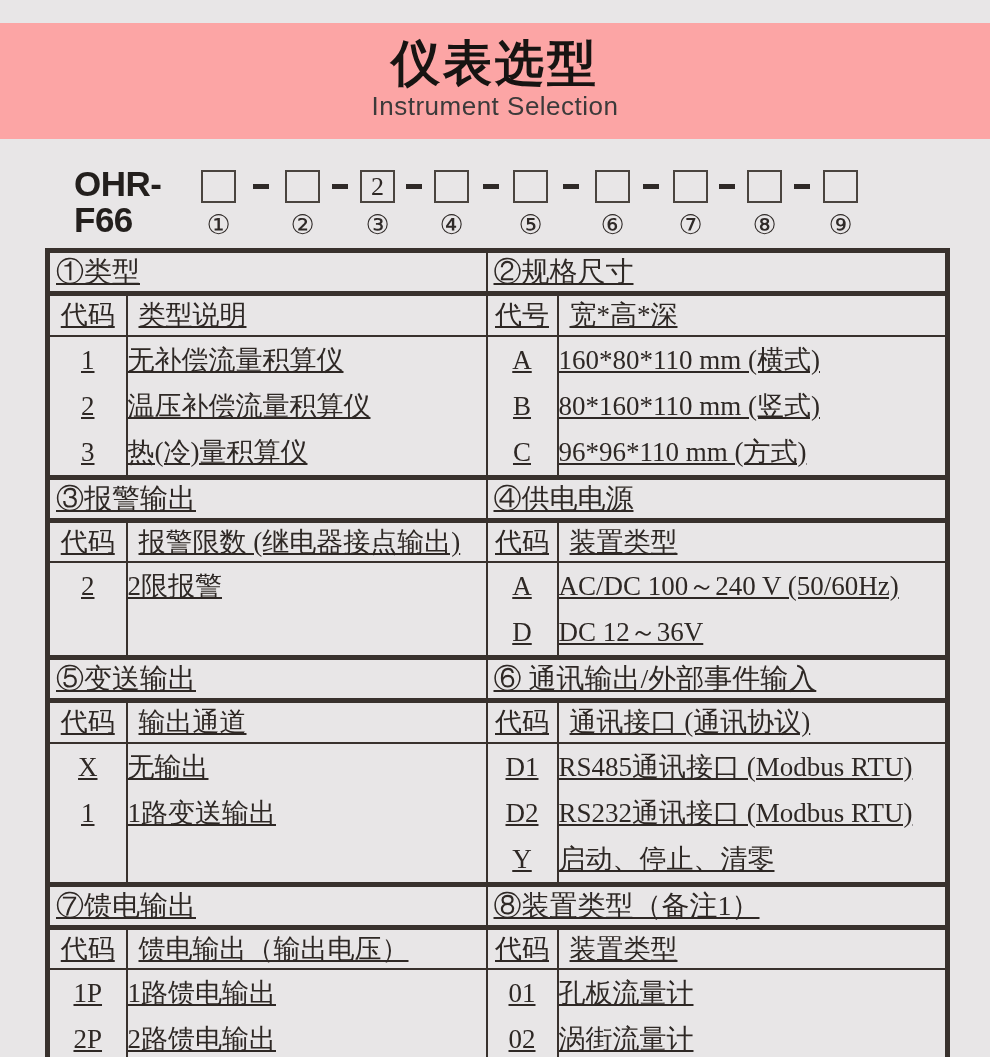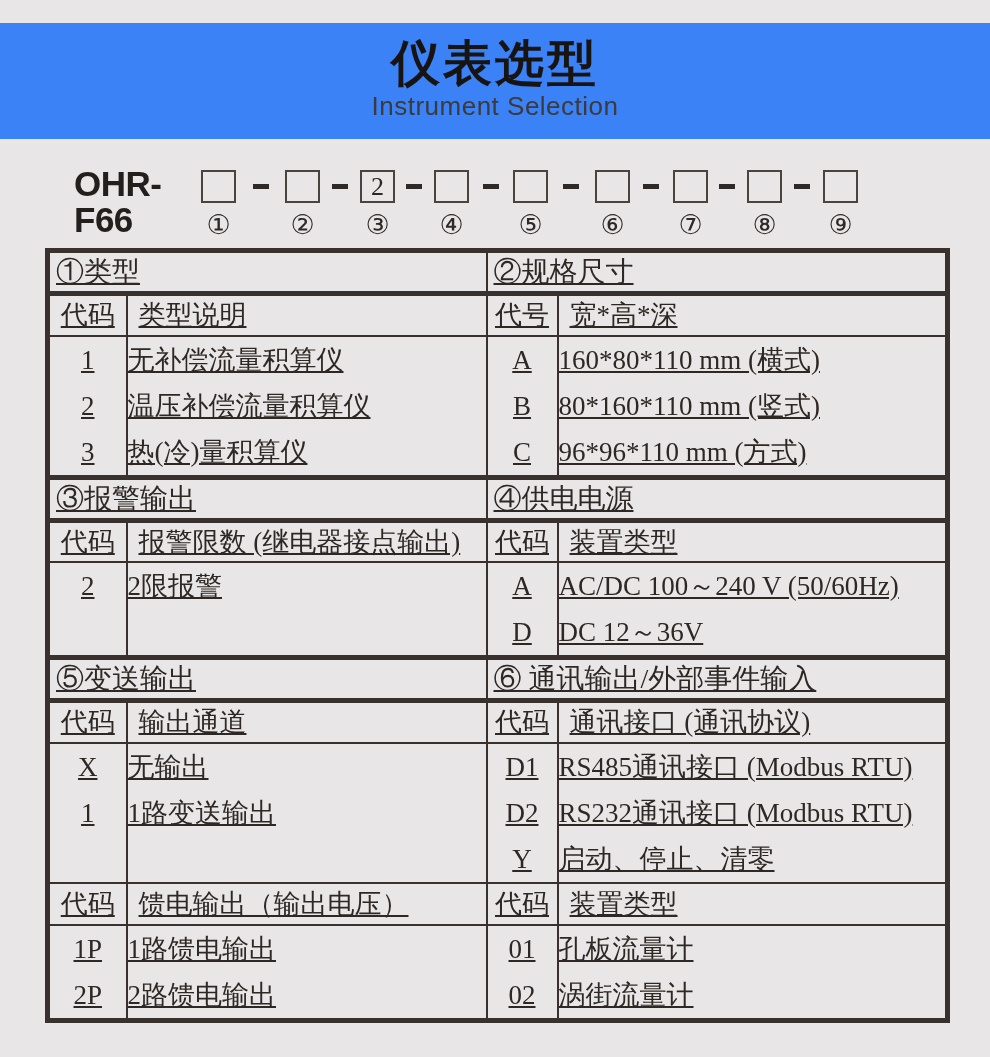--- a/index.html
+++ b/index.html
@@ -9,21 +9,21 @@
     background: #e8e6e7;
     overflow: hidden;
     font-family: "Liberation Serif", "DejaVu Serif", serif;
     color: #2e2825;
   }
 
   
   .banner {
     position: absolute; left: 0; top: 23px;
     width: 990px; height: 116px;
-    background: #3b82f6;
+    background: #fca5a5;
     text-align: center;
   }
   .banner .title {
     padding-top: 14px;
     font-family: "Liberation Sans", "DejaVu Sans", sans-serif;
     font-weight: 800;
     font-size: 49px;
     letter-spacing: 3px;
     color: #171412;
     line-height: 1.1;
@@ -241,20 +241,24 @@
               <div class="line">Y</div>
             </div>
           </td>
     <td class="desc">
             <div class="line">RS485通讯接口 (Modbus RTU)</div>
             <div class="line">RS232通讯接口 (Modbus RTU)</div>
             <div class="line">启动、停止、清零</div>
           </td>
   </tr>
 
+  <tr class="sec">
+    <td colspan="2">⑦馈电输出</td>
+    <td colspan="2" class="cd">⑧装置类型（备注1）</td>
+  </tr>
   <tr class="sub">
     <td class="code">代码</td>
     <td class="desc">馈电输出（输出电压）</td>
     <td class="code cd">代码</td>
     <td class="desc">装置类型</td>
   </tr>
   <tr class="bod">
     <td class="code">
             <div class="mh2">
               <div class="line">1P</div>

